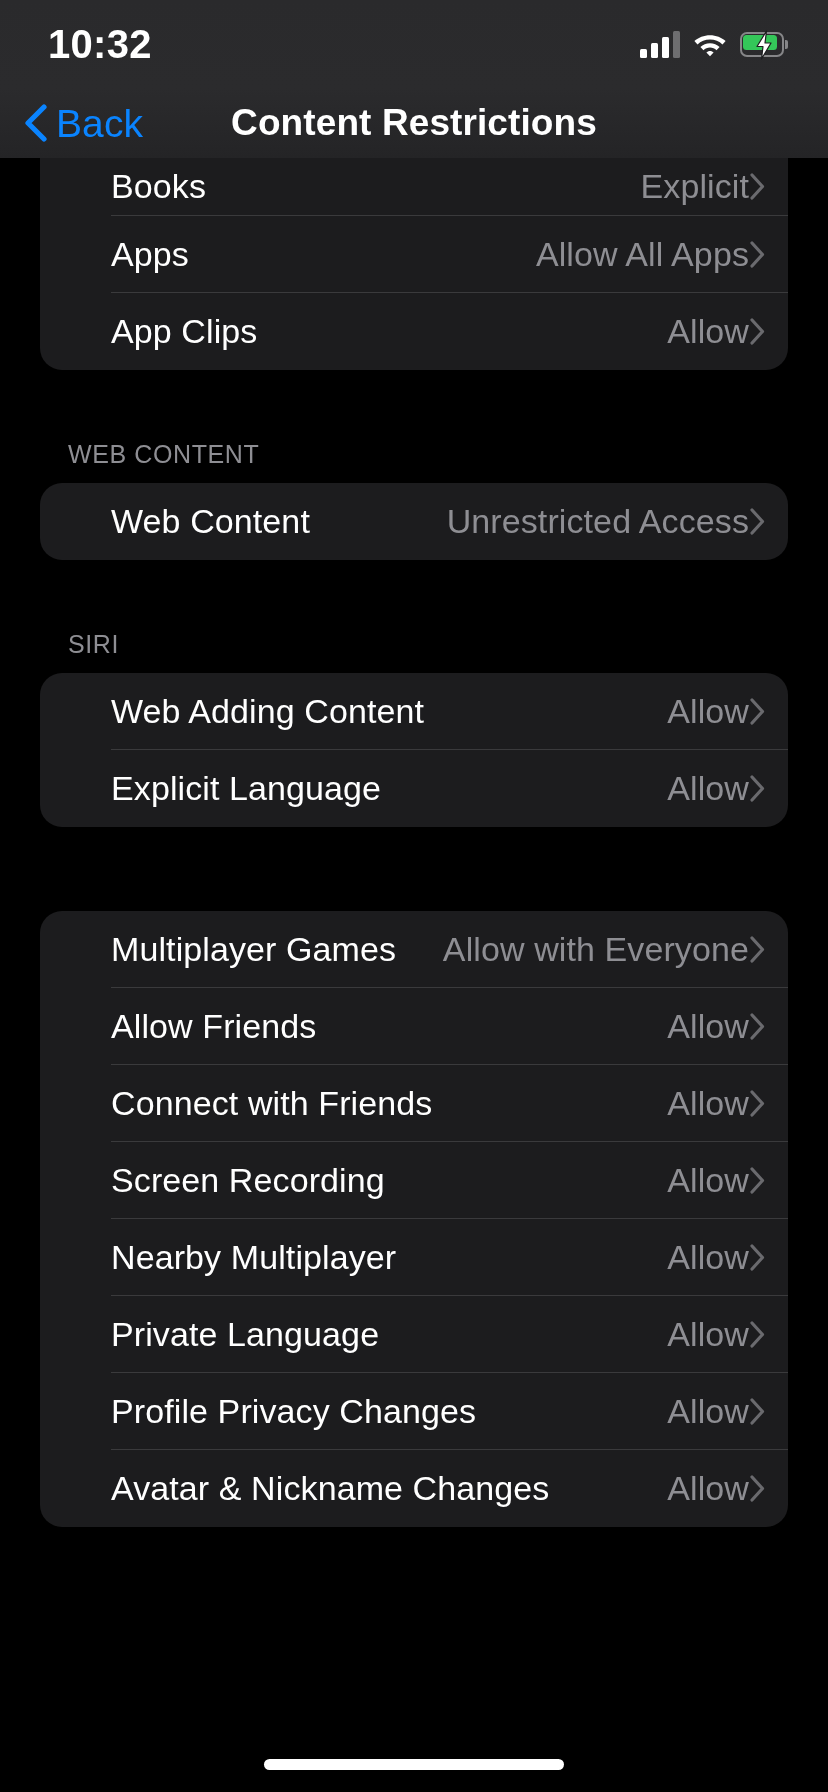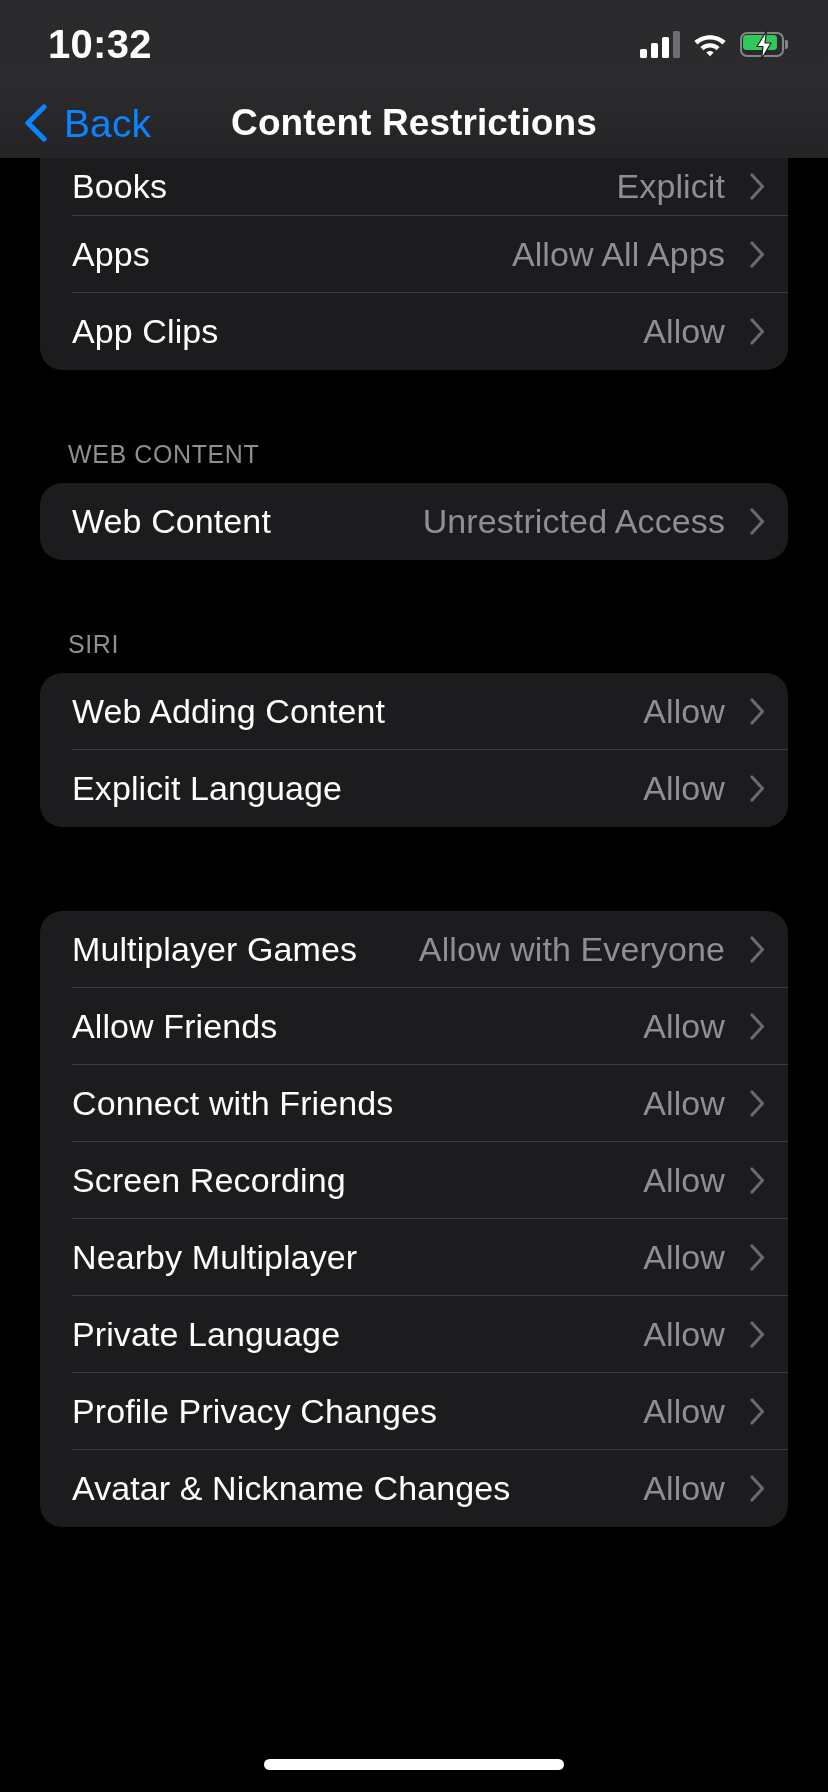--- a/index.html
+++ b/index.html
@@ -66,21 +66,21 @@
   
   #navbar {
     position:absolute; top:88px; left:0;
     width:828px; height:70px;
     background: linear-gradient(180deg,#2b2b2d 0%,#242426 100%);
     z-index: 30;
   }
   #back-btn {
     position:absolute; left:22px; top:0;
     height:70px;
-    display:flex; align-items:center; gap:16px;
+    display:flex; align-items:center; gap:8px;
     cursor:pointer;
     text-align:right;
   }
   #back-chevron { width:26px; height:38px; flex:0 0 auto; }
   #back-label {
     font-size:39px; color:#0A84FF; font-weight:400;
     letter-spacing:0.1px; line-height:1;
   }
   #nav-title {
     position:absolute; left:0; top:0;
@@ -103,20 +103,21 @@
     padding: 0 0 0 68px;
     font-size:25px; color:#8E8E93;
     letter-spacing:0.6px; font-weight:400;
     height:auto;
   }
   .card {
     margin: 0 40px;
     background:#1C1C1E;
     border-radius:22px;
     overflow:hidden;
+    padding-left:39px;
   }
   .card.clipped-top { border-radius: 0 0 22px 22px; }
 
   .row {
     position:relative;
     height:77px;
     display:flex; align-items:center;
     padding-left:32px; padding-right:22px;
     cursor:pointer;
   }
@@ -126,21 +127,21 @@
     height:1px; background:#3A3A3C;
   }
   .row:last-child .sep { display:none; }
 
   .row-label {
     font-size:34px; color:#FFFFFF; font-weight:400;
     letter-spacing:0.1px; white-space:nowrap;
   }
   .row-right {
     margin-left:auto;
-    display:flex; align-items:center; gap:24px;
+    display:flex; align-items:center; gap:0;
   }
   .row-value {
     font-size:34px; color:#8E8E93; font-weight:400;
     letter-spacing:0.1px; white-space:nowrap;
   }
   .chev { width:17px; height:29px; flex:0 0 auto; }
   .gap-xl { height:70px; }
   .gap-hdr { height:14px; }
 
   

